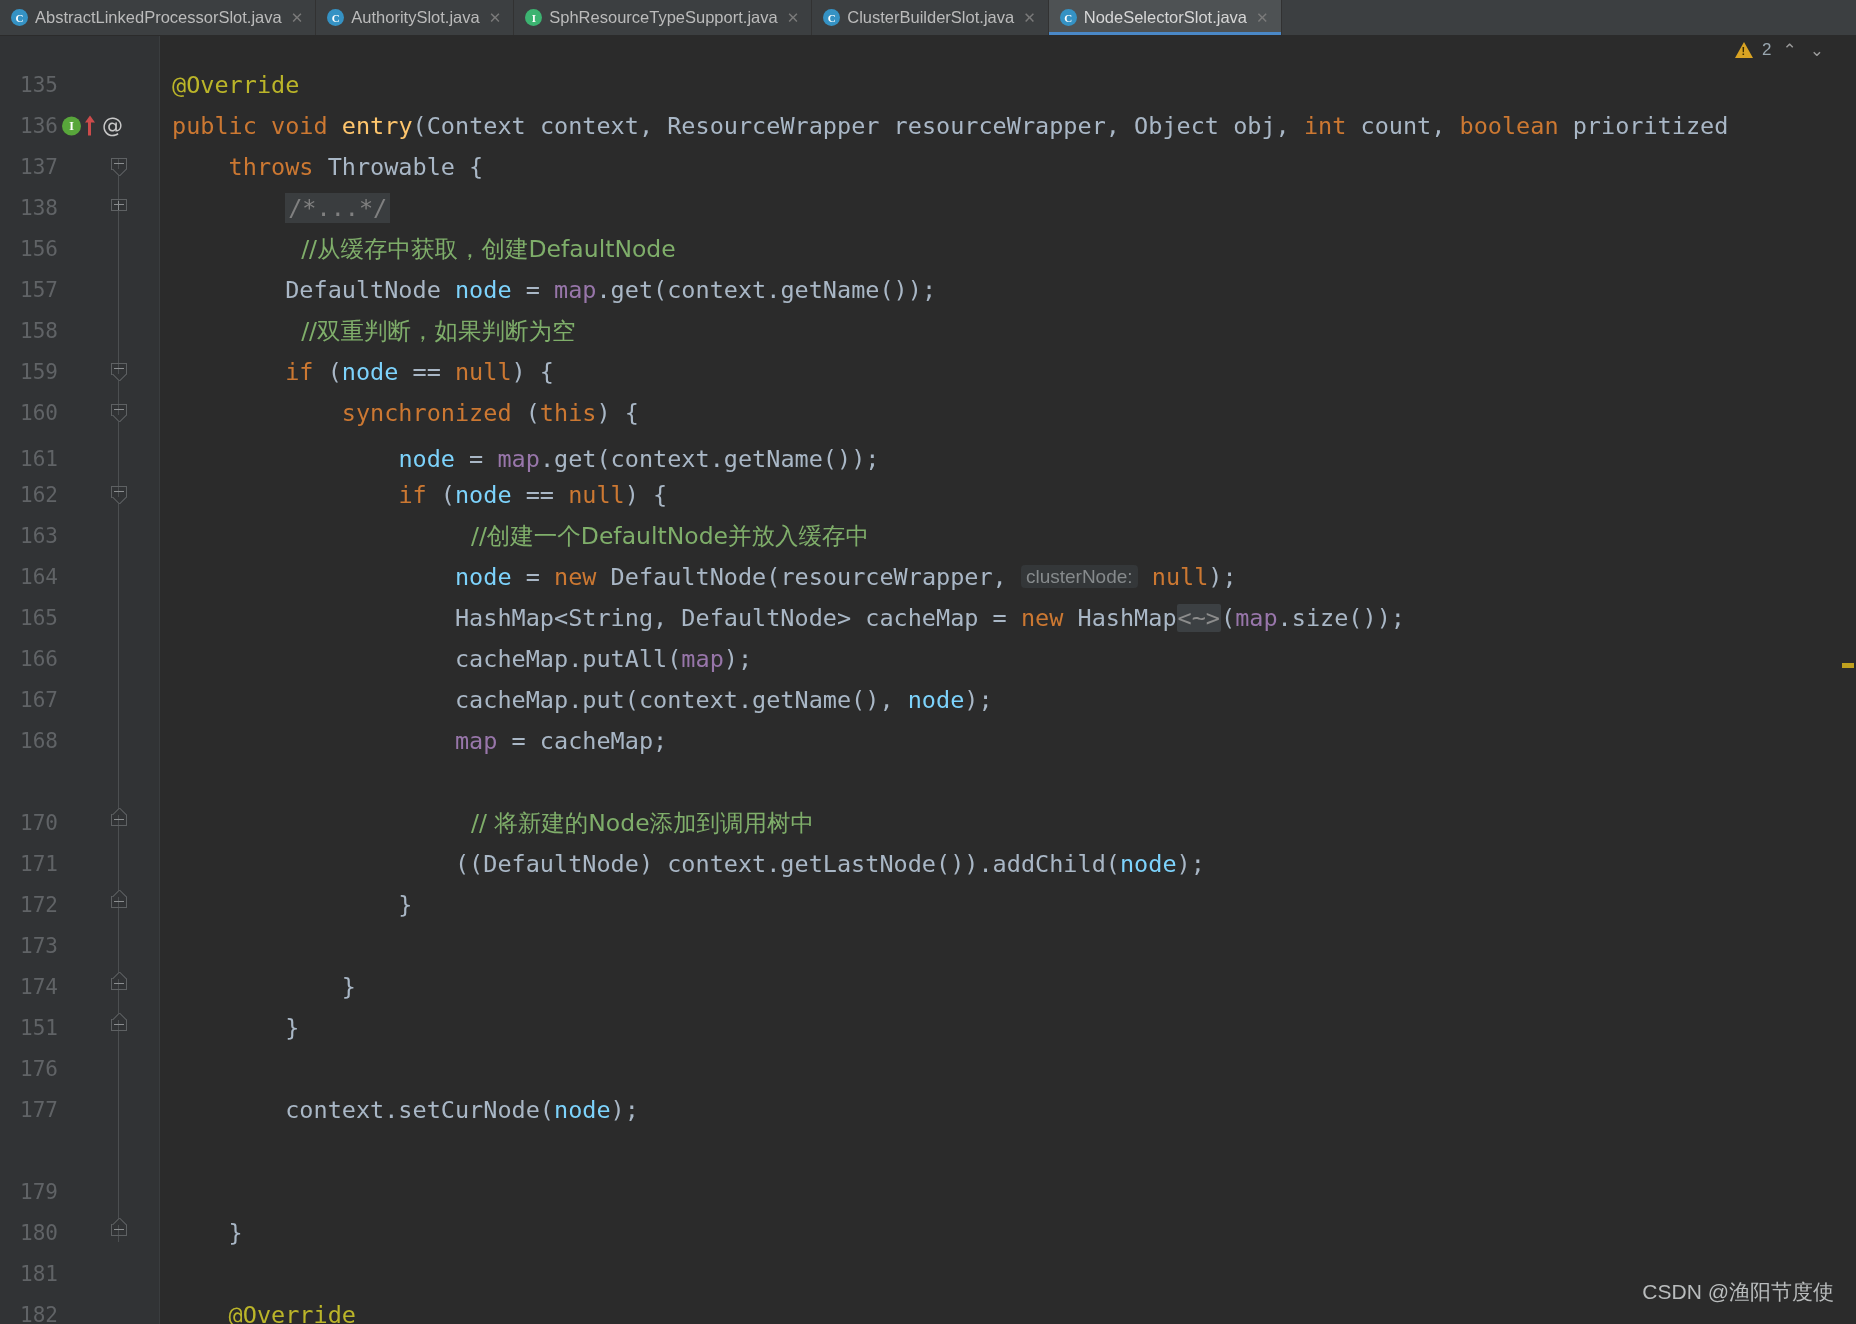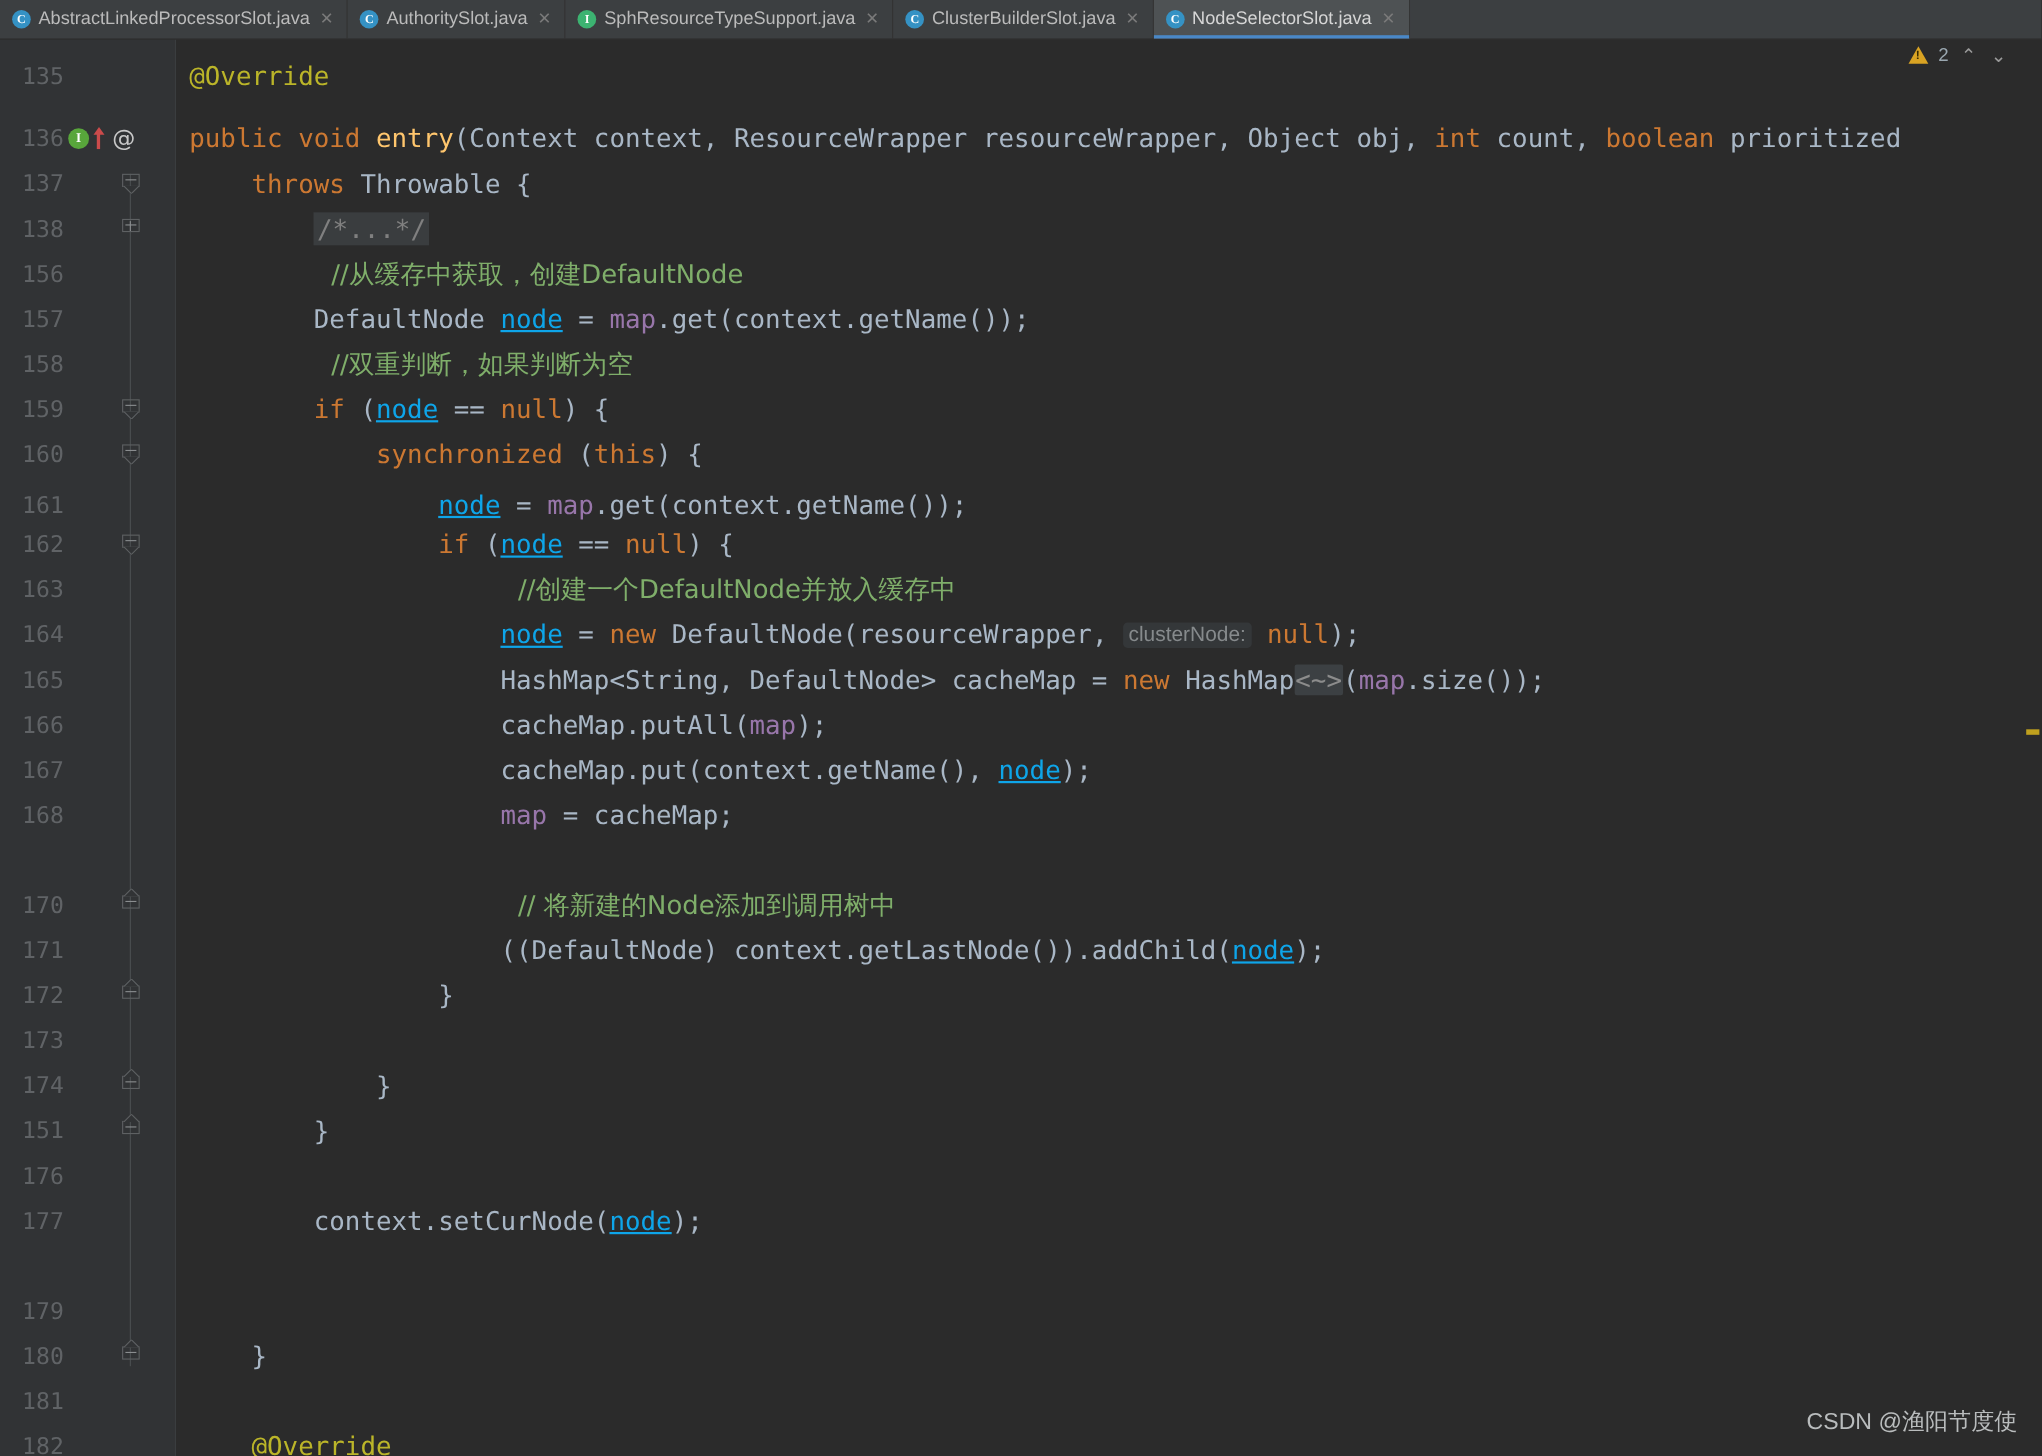--- a/index.html
+++ b/index.html
@@ -288,21 +288,21 @@
     letter-spacing: 0px;
     color: #a9b7c6;
     z-index: 8;
   }
   .kw   { color: #cc7832; }
   .mth  { color: #ffc66d; }
   .ann  { color: #bbb529; }
   .cmt2 { color: #7fae6a; }
   .typ  { color: #a9b7c6; }
   .fld  { color: #9876aa; }
-  .lv   { color: #0ea5e9; text-decoration: underline; }
+  .lv   { color: #7dd3fc; }
   .fold-chip {
     background: #3c4043;
     color: #8c8c8c;
     border-radius: 2px;
     padding: 0 1px;
   }
   .cmtfold {
     background: #3a3d3f;
     color: #808080;
     padding: 1px 3px;
@@ -378,21 +378,21 @@
     </div>
   </div>
 
 <div id="editor">
 
   <div id="gutter"></div>
   <div id="gutter-sep"></div>
 
   <div id="lines">
       <div class="fold-line" style="top: 122px; height: 1084px;"></div>
-      <div class="row" style="top: 12px;">
+      <div class="row" style="top: 28px;">
         <div class="lineno">135</div>
         <div class="code"><span class="ann">@Override</span></div>
       </div>
       <div class="row" style="top: 69px;">
         <div class="lineno">136</div>
         <div class="gut-icons">
           <span class="ico-impl">I</span>
           <span class="ico-uparrow"></span>
           <span class="ico-at">@</span>
         </div>

